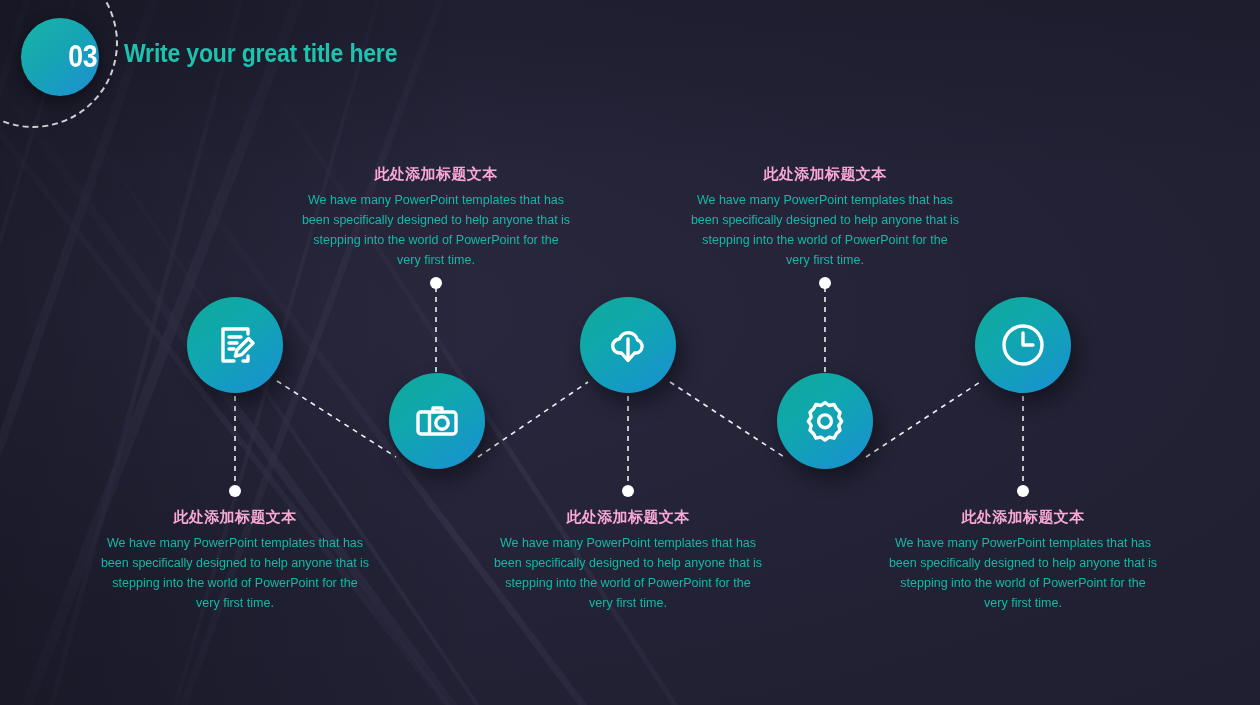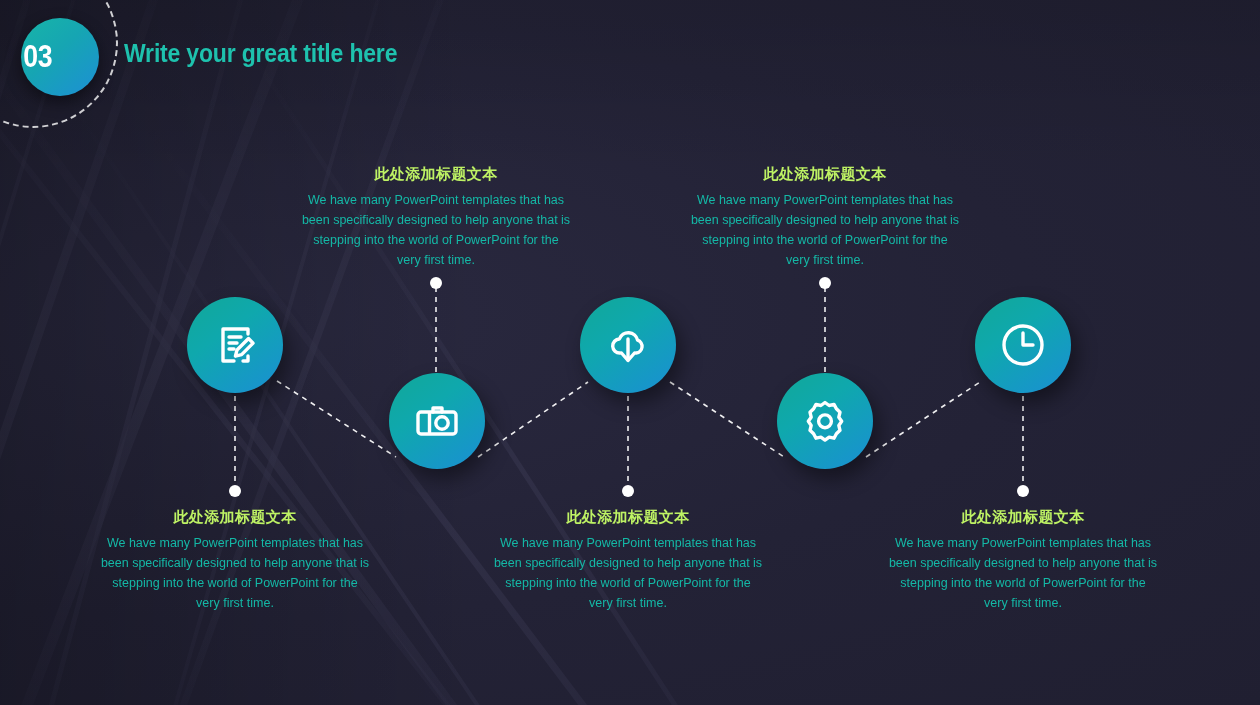--- a/index.html
+++ b/index.html
@@ -60,21 +60,21 @@
     position: absolute;
     left: 21px;
     top: 18px;
     width: 78px;
     height: 78px;
     border-radius: 50%;
     background: linear-gradient(140deg, #17b5a7 0%, #16a5b3 45%, #1d8fd6 100%);
     box-shadow: 0 6px 16px rgba(0,0,0,0.45);
     display: flex;
     align-items: center;
-    justify-content: flex-start;
+    justify-content: flex-end;
   }
   .badge-num {
     color: #ffffff;
     font-size: 31px;
     font-weight: bold;
     letter-spacing: -0.5px;
     font-family: "Liberation Sans Narrow", "Liberation Sans", sans-serif;
     transform: scaleX(0.86);
   }
   .slide-title {
@@ -112,21 +112,21 @@
   }
   .node svg { display: block; }
 
   
   .block {
     position: absolute;
     width: 270px;
     text-align: center;
   }
   .block-title {
-    color: #bef264;
+    color: #f9a8d4;
     font-size: 15px;
     font-weight: bold;
     margin-bottom: 6px;
     letter-spacing: 0.4px;
   }
   .block-body {
     color: #14b8a6;
     font-size: 12.5px;
     line-height: 20px;
   }

